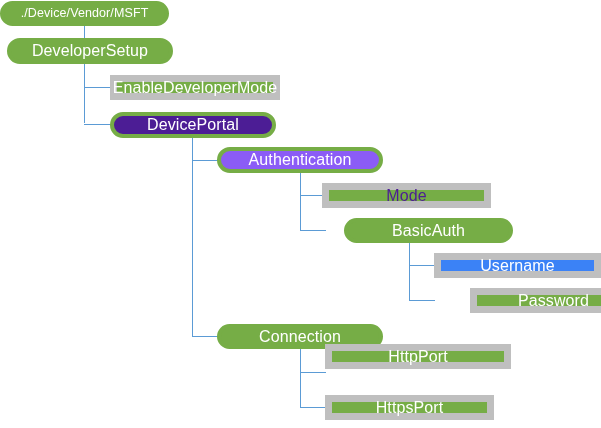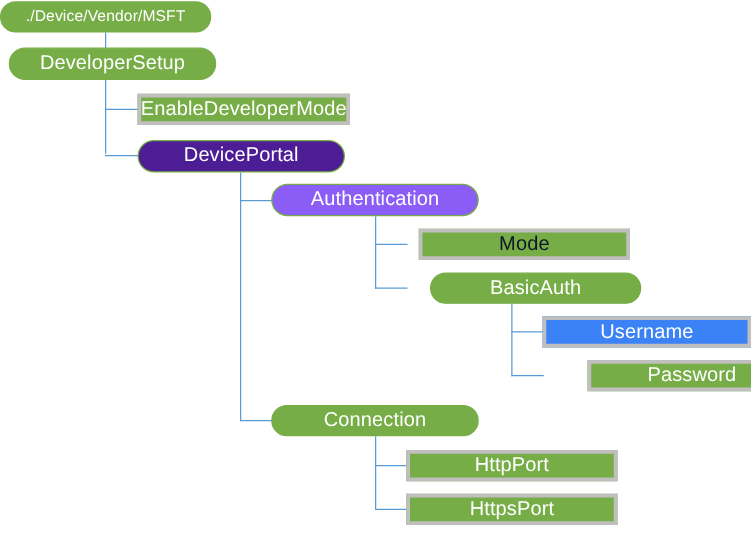--- a/index.html
+++ b/index.html
@@ -28,25 +28,25 @@
     display: flex;
     align-items: center;
     justify-content: center;
     text-align: center;
     white-space: nowrap;
     z-index: 3;
     letter-spacing: 0.1px;
   }
   .node.rounded {
     border-radius: 999px;
-    border: 1px solid #c2410c;
+    border: 4px solid #c2410c;
   }
   .node.square {
     border-radius: 0;
-    border: 3px solid #0f766e;
+    border: 7px solid #0f766e;
   }
   .node.root {
     font-size: 12.5px;
   }
   .conn {
     position: absolute;
     background: #5B9BD5;
     z-index: 1;
   }
   .conn.v { width: 1px; }
@@ -69,20 +69,20 @@
     <div class="conn h" style="left: 409px; top: 265px; background: rgb(91, 155, 213); width: 26px;"></div>
     <div class="conn h" style="left: 409px; top: 300px; background: rgb(91, 155, 213); width: 26px;"></div>
     <div class="conn v" style="left: 300px; top: 349px; background: rgb(91, 155, 213); height: 59px;"></div>
     <div class="conn h" style="left: 300px; top: 372px; background: rgb(91, 155, 213); width: 26px;"></div>
     <div class="conn h" style="left: 300px; top: 407px; background: rgb(91, 155, 213); width: 26px;"></div>
     <div class="node rounded root" style="left: 0px; top: 1px; width: 169px; height: 25px; background: rgb(118, 173, 70); color: rgb(255, 255, 255); border-color: rgb(118, 173, 70);">./Device/Vendor/MSFT</div>
     <div class="node rounded" style="left: 7px; top: 38px; width: 166px; height: 26px; background: rgb(118, 173, 70); color: rgb(255, 255, 255); border-color: rgb(118, 173, 70);">DeveloperSetup</div>
     <div class="node square" style="left: 110px; top: 75px; width: 170px; height: 25px; background: rgb(118, 173, 70); color: rgb(255, 255, 255); border-color: rgb(191, 191, 191);">EnableDeveloperMode</div>
     <div class="node rounded" style="left: 110px; top: 112px; width: 166px; height: 26px; background: #4c1d95; color: rgb(255, 255, 255); border-color: rgb(118, 173, 70);">DevicePortal</div>
     <div class="node rounded" style="left: 217px; top: 147px; width: 166px; height: 26px; background: #8b5cf6; color: rgb(255, 255, 255); border-color: rgb(118, 173, 70);">Authentication</div>
-    <div class="node square" style="left: 335px; top: 183px; width: 169px; height: 25px; background: rgb(118, 173, 70); color: #0f172a; border-color: rgb(191, 191, 191);">Mode</div>
+    <div class="node square" style="left: 322px; top: 183px; width: 169px; height: 25px; background: rgb(118, 173, 70); color: #4c1d95; border-color: rgb(191, 191, 191);">Mode</div>
     <div class="node rounded" style="left: 344px; top: 218px; width: 169px; height: 25px; background: rgb(118, 173, 70); color: rgb(255, 255, 255); border-color: rgb(118, 173, 70);">BasicAuth</div>
     <div class="node square" style="left: 434px; top: 253px; width: 167px; height: 25px; background: #3b82f6; color: rgb(255, 255, 255); border-color: rgb(191, 191, 191);">Username</div>
     <div class="node square" style="left: 434px; top: 288px; width: 167px; height: 25px; background: rgb(118, 173, 70); color: rgb(255, 255, 255); border-color: rgb(191, 191, 191); margin-left: 36px;">Password</div>
     <div class="node rounded" style="left: 217px; top: 324px; width: 166px; height: 25px; background: rgb(118, 173, 70); color: rgb(255, 255, 255); border-color: rgb(118, 173, 70);">Connection</div>
-    <div class="node square" style="left: 325px; top: 360px; width: 169px; height: 25px; background: rgb(118, 173, 70); color: rgb(255, 255, 255); border-color: rgb(191, 191, 191);">HttpPort</div>
+    <div class="node square" style="left: 325px; top: 344px; width: 186px; height: 25px; background: rgb(118, 173, 70); color: rgb(255, 255, 255); border-color: rgb(191, 191, 191);">HttpPort</div>
     <div class="node square" style="left: 325px; top: 395px; width: 169px; height: 25px; background: rgb(118, 173, 70); color: rgb(255, 255, 255); border-color: rgb(191, 191, 191);">HttpsPort</div>
   </div>
 
 </body></html>

